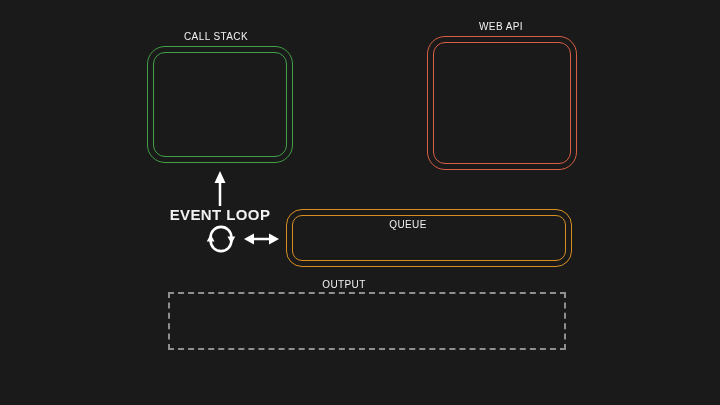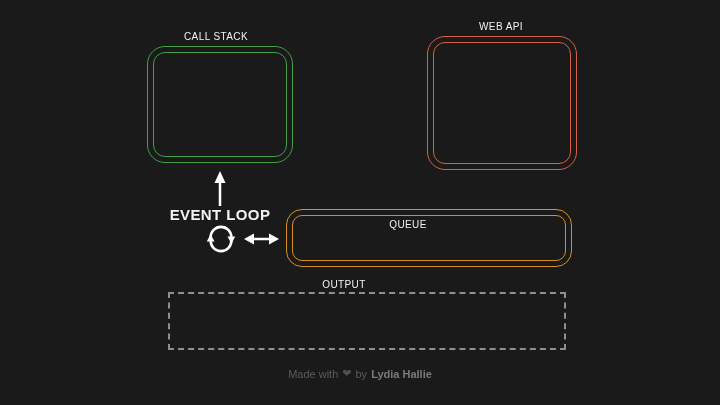--- a/index.html
+++ b/index.html
@@ -109,20 +109,14 @@
 
   <svg class="arrow-lr-svg" width="37" height="14" viewBox="0 0 37 14">
     <line x1="9" y1="7" x2="28" y2="7" stroke="#ffffff" stroke-width="2.5"></line>
     <polygon points="1,7 11,1.5 11,12.5" fill="#ffffff"></polygon>
     <polygon points="36,7 26,1.5 26,12.5" fill="#ffffff"></polygon>
   </svg>
 
   <div class="box-label" style="left:344px; top:279px;">OUTPUT</div>
   <div class="output-box"></div>
 
-  <div class="footer">
-    <span>Made with</span>
-    <span class="heart">❤</span>
-    <span>by</span>
-    <span class="author">Lydia Hallie</span>
-  </div>
 
 </div>
 
 </body></html>

